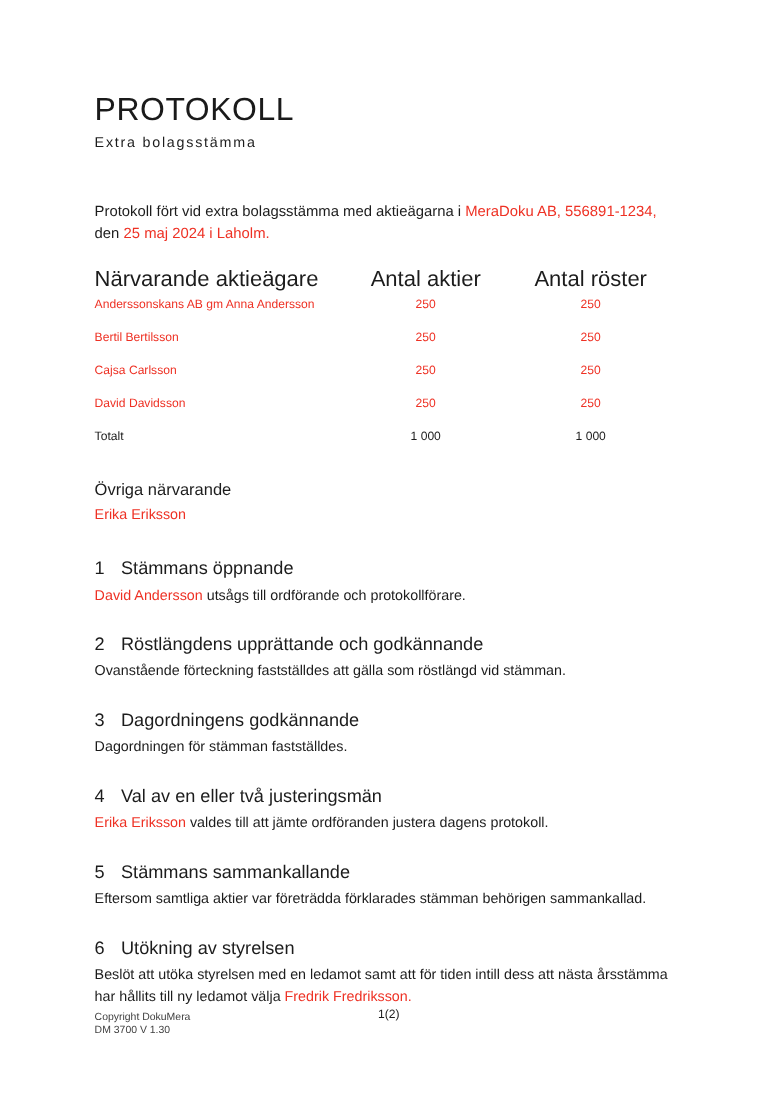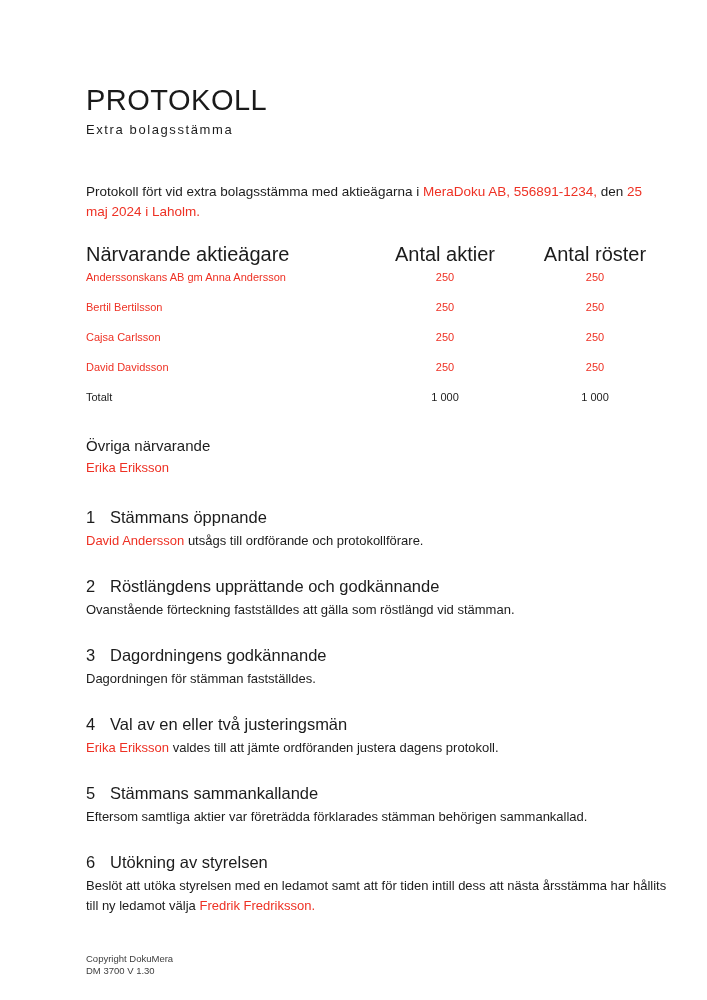--- a/index.html
+++ b/index.html
@@ -13,21 +13,21 @@
     width: 707px; height: 1000px;
     font-family: "Liberation Sans", sans-serif;
     color: var(--text);
   }
   .page {
     position: relative;
     width: 707px; height: 1000px;
     background: #ffffff;
     overflow: hidden;
   }
-  .content { padding: 0 40px 0 86px; }
+  .content { padding: 0 98px 0 86px; }
 
   .red { color: var(--accent-red); }
 
   h1.doc-title {
     margin: 84px 0 0 0;
     font-size: 29px;
     font-weight: 400;
     line-height: 33px;
     letter-spacing: 0.5px;
     color: #1a1a1a;
@@ -93,21 +93,21 @@
 
   .page-number {
     position: absolute;
     top: 915px; left: 0; right: 0;
     text-align: center;
     font-size: 11px;
     line-height: 14px;
   }
   .doc-footer {
     position: absolute;
-    top: 953px; left: 86px;
+    top: 919px; left: 86px;
     font-size: 9.5px;
     line-height: 11.5px;
     color: var(--footer-gray);
   }
 </style>
 </head>
 <body>
 
 <div class="page">
   <div class="content">
@@ -178,17 +178,18 @@
       <p><span>Eftersom samtliga aktier var företrädda förklarades stämman behörigen sammankallad.</span><span class="red"></span><span></span></p>
     </div>
 
     <div class="section">
       <h2><span class="num">6</span><span>Utökning av styrelsen</span></h2>
       <p><span>Beslöt att utöka styrelsen med en ledamot samt att för tiden intill dess att nästa årsstämma har hållits till ny ledamot välja </span><span class="red">Fredrik Fredriksson.</span><span></span></p>
     </div>
 
   </div>
 
+  <div class="page-number">1(2)</div>
   <div class="doc-footer">
     <div>Copyright DokuMera</div>
     <div>DM 3700 V 1.30</div>
   </div>
 </div>
 
 </body></html>

